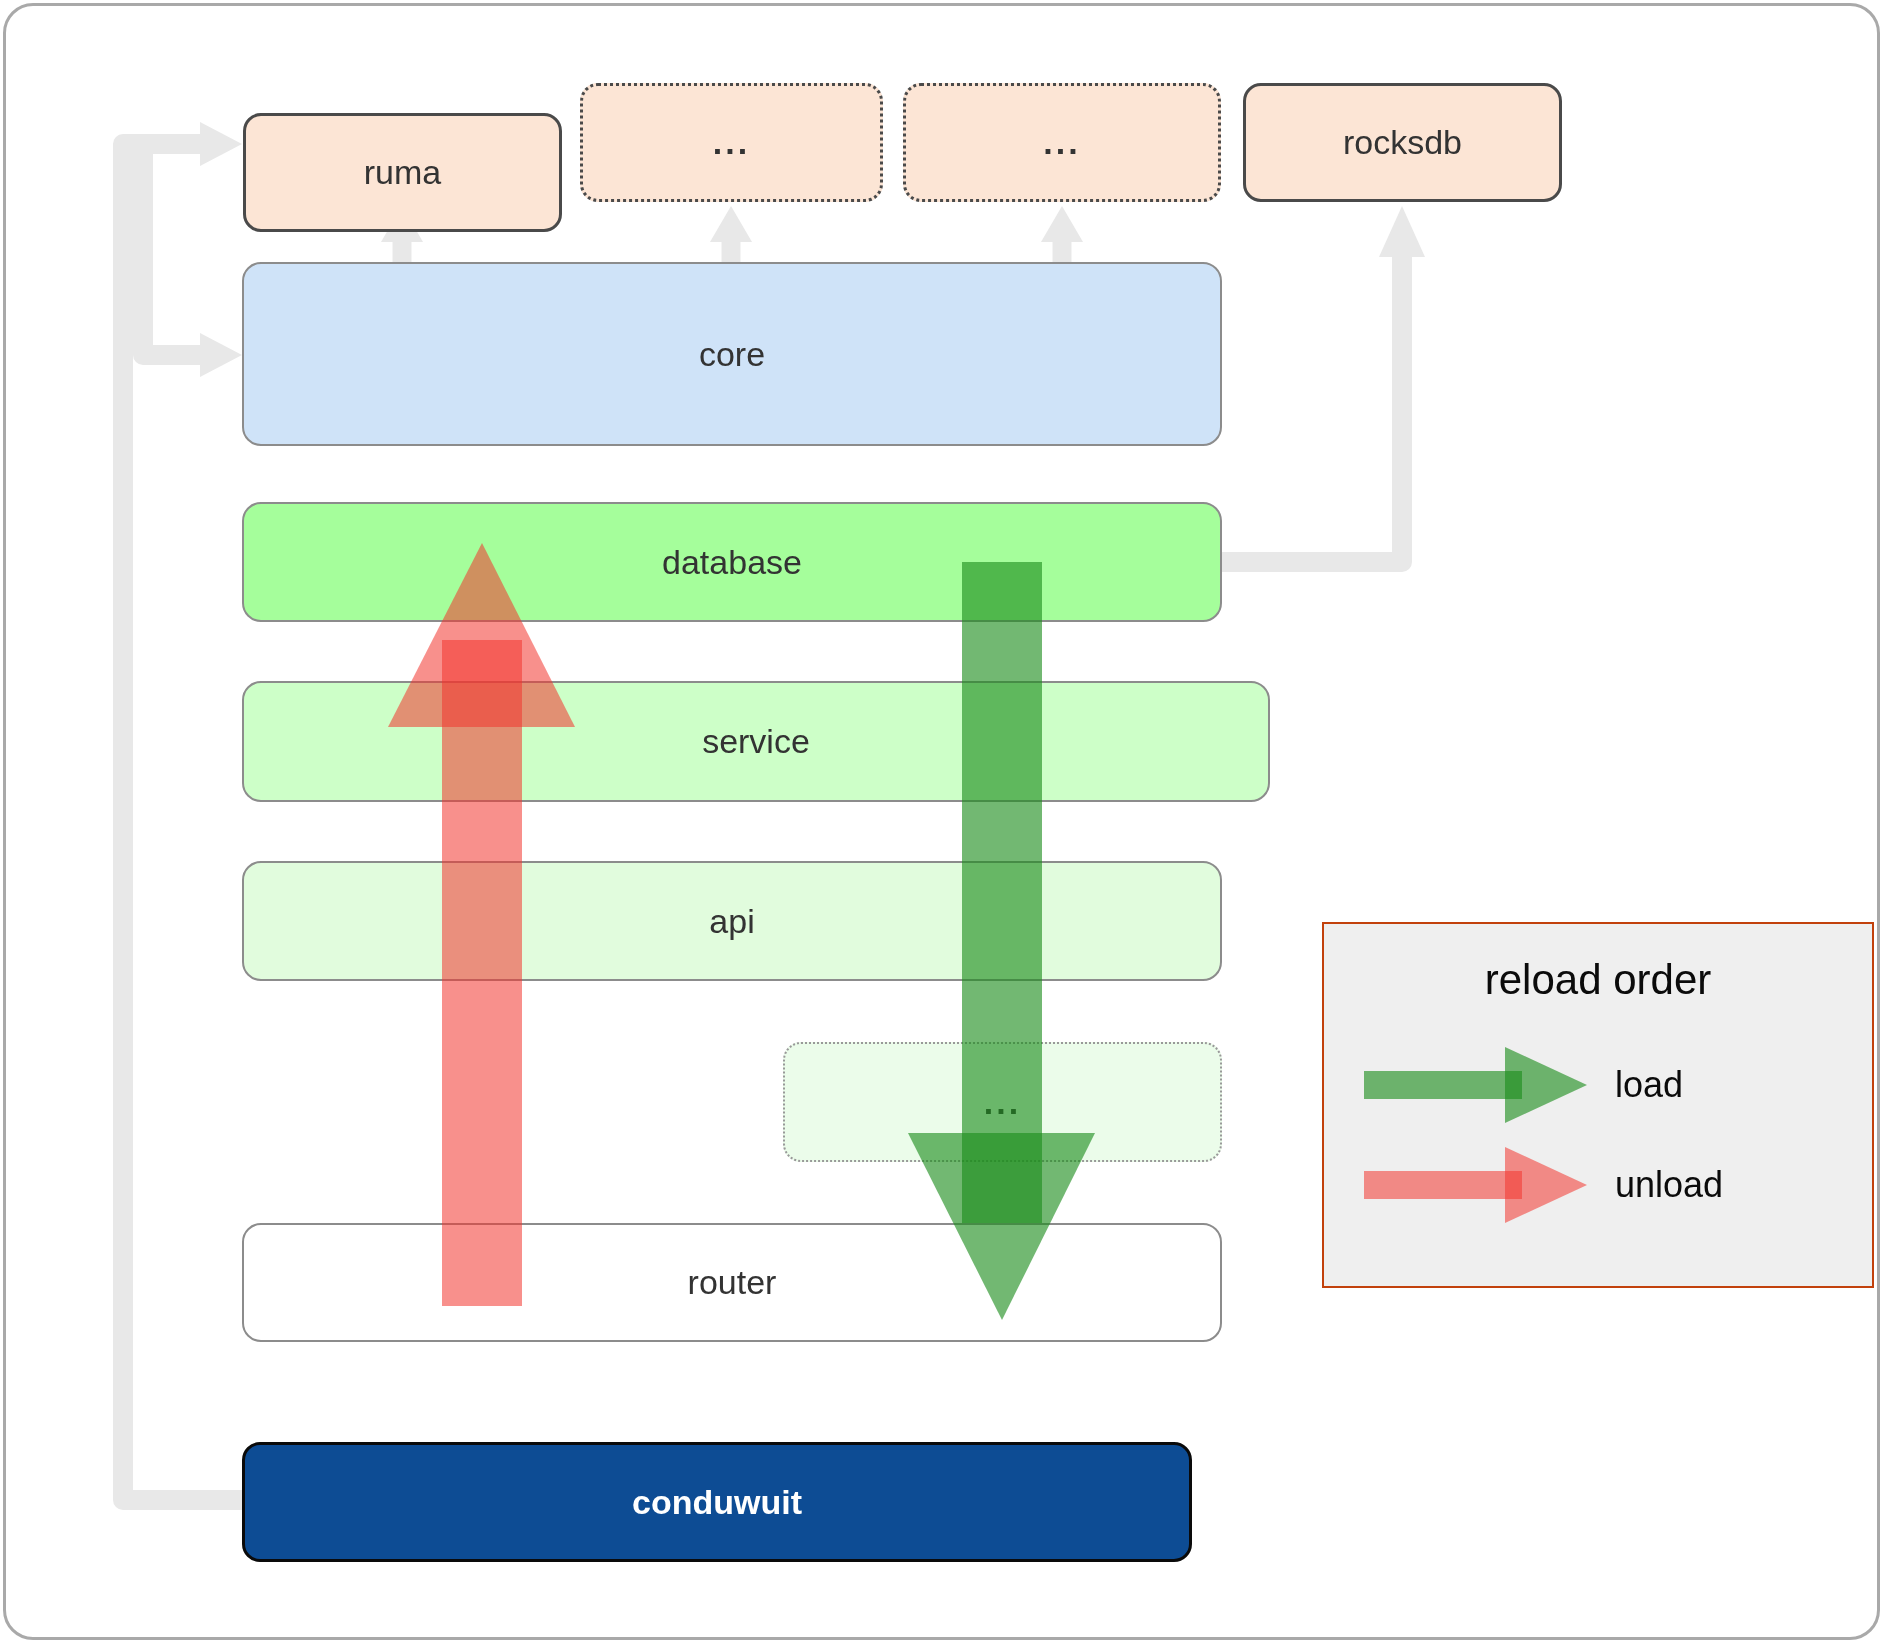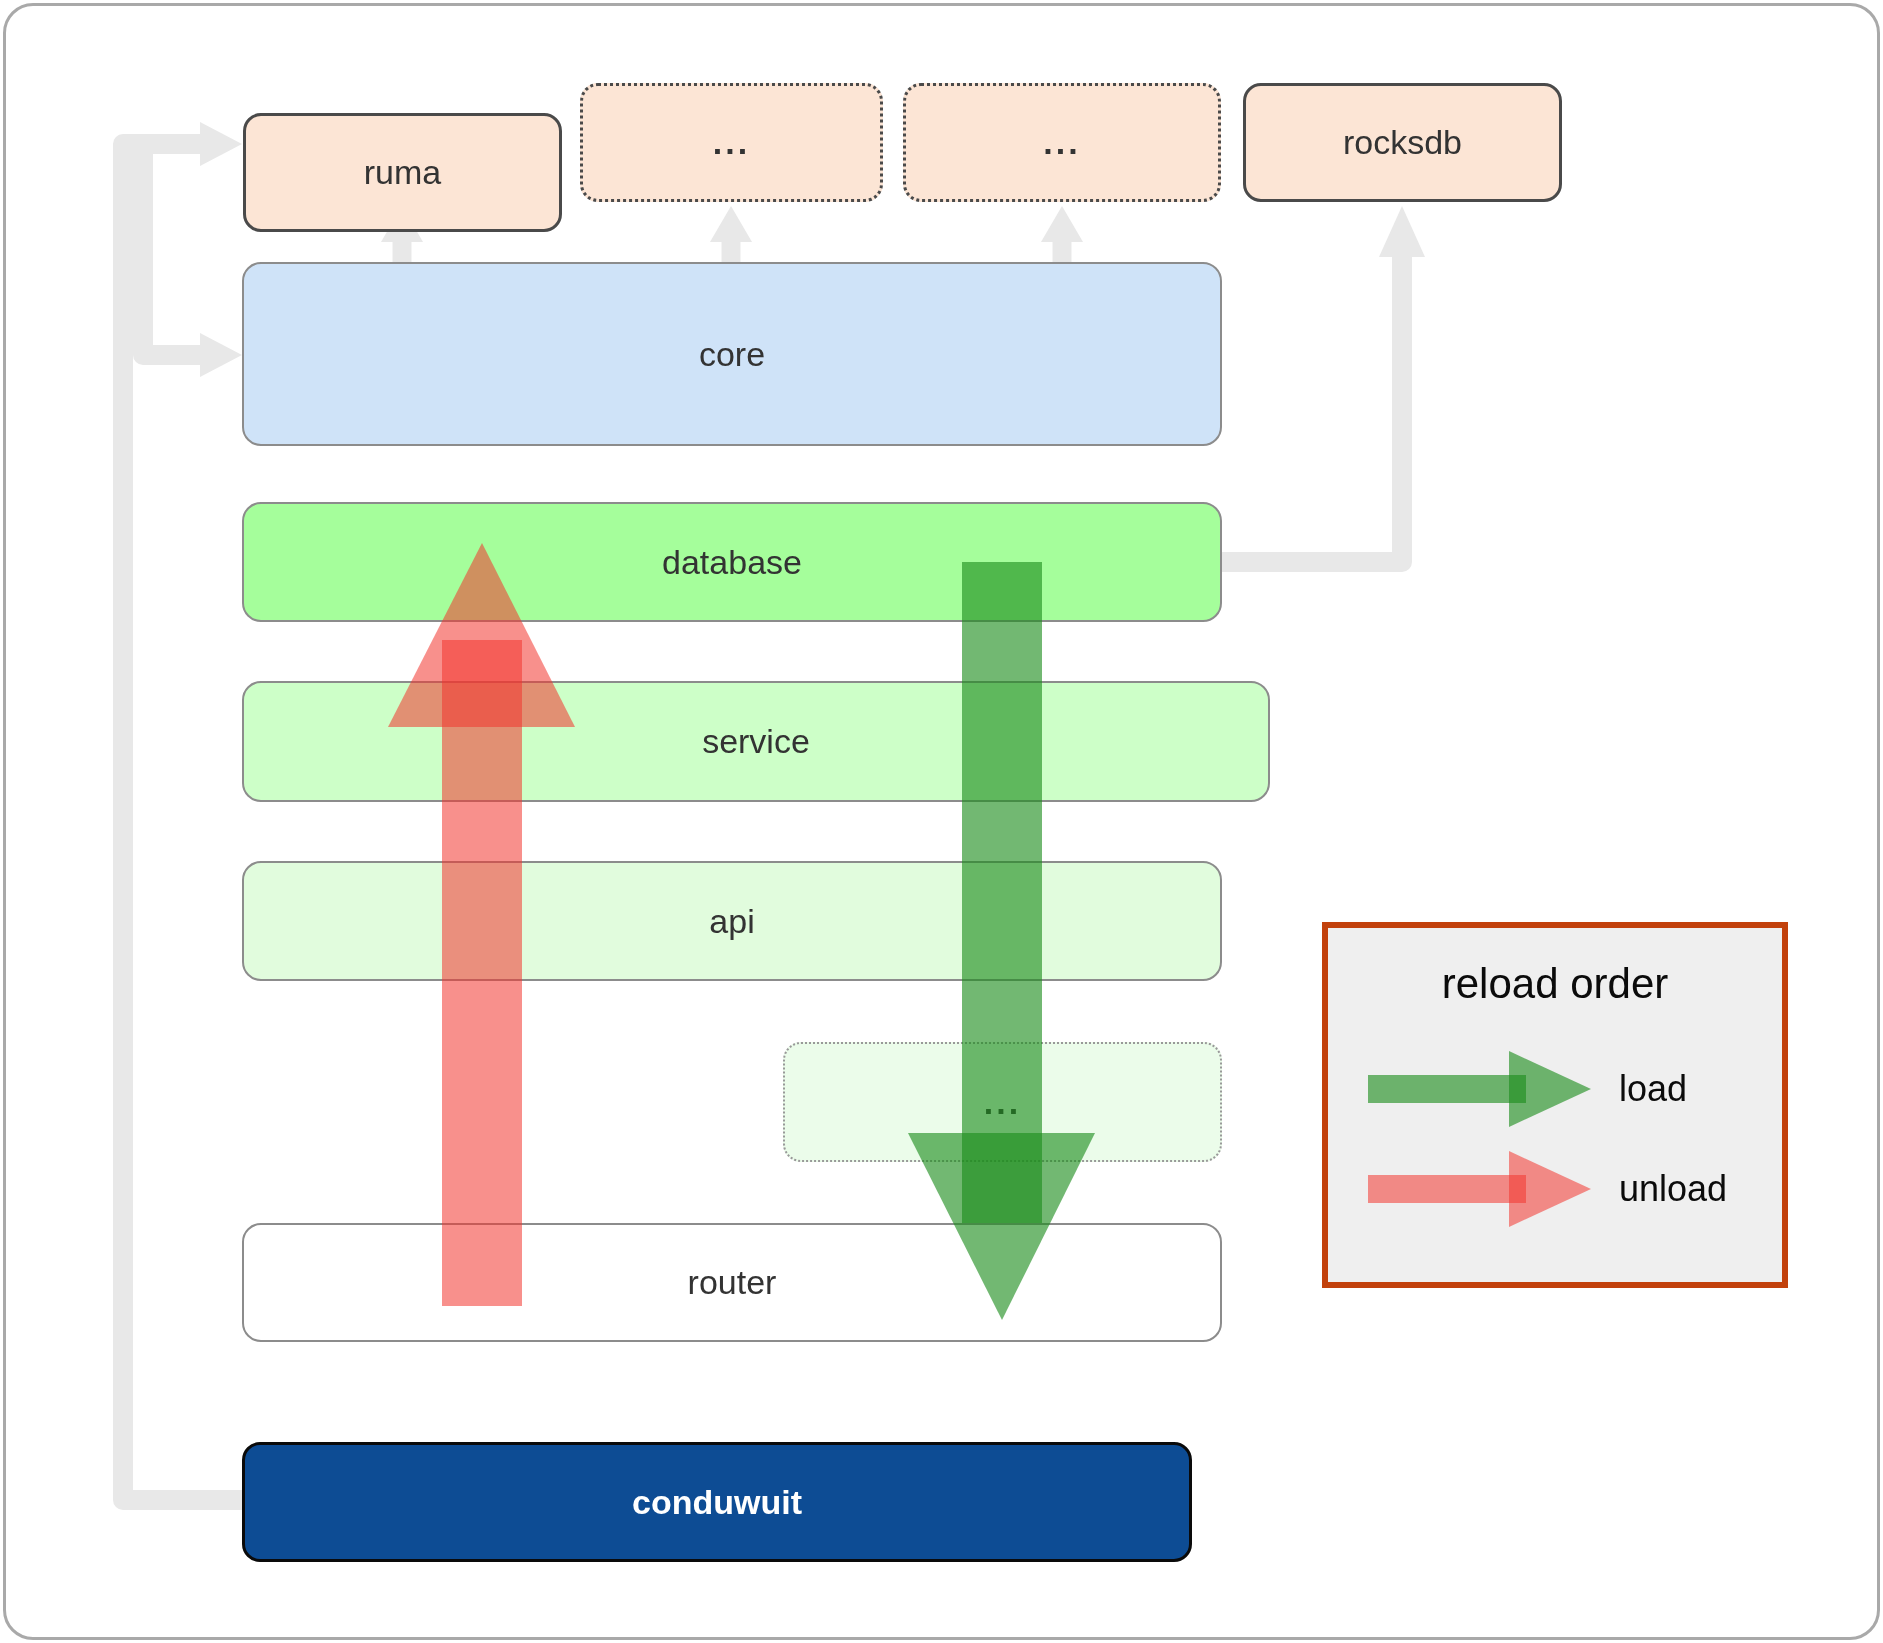--- a/index.html
+++ b/index.html
@@ -29,22 +29,22 @@
   #n-database {left:242px;top:502px;width:980px;height:120px;border:2px solid;}
   #n-service  {left:242px;top:681px;width:1028px;height:121px;border:2px solid;}
   #n-api      {left:242px;top:861px;width:980px;height:120px;border:2px solid;}
   #n-admin    {left:242px;top:1042px;width:441px;height:120px;border:2px solid;}
   #n-extadmin {left:783px;top:1042px;width:439px;height:120px;border:2px dotted;}
   #n-router   {left:242px;top:1223px;width:980px;height:119px;border:2px solid;}
   #n-conduwuit{left:242px;top:1442px;width:950px;height:120px;border:3px solid #0a0a0a;
                font-weight:bold;color:#fff;}
   
   #legend{
-    position:absolute;left:1322px;top:922px;width:466px;height:366px;box-sizing:border-box;
-    border:6px solid #c2410c;
+    position:absolute;left:1322px;top:922px;width:552px;height:366px;box-sizing:border-box;
+    border:2px solid #c2410c;
   }
   #legend-title{
     position:absolute;left:0;top:32px;width:100%;text-align:center;
     font-size:42px;color:#0b0b0b;
   }
   .legend-row{position:absolute;left:38px;display:flex;align-items:center;}
   .legend-row .lg-label{font-size:36px;color:#0b0b0b;margin-left:23px;}
   #legend-row-load{top:121px;}
   #legend-row-unload{top:221px;}
 </style>

